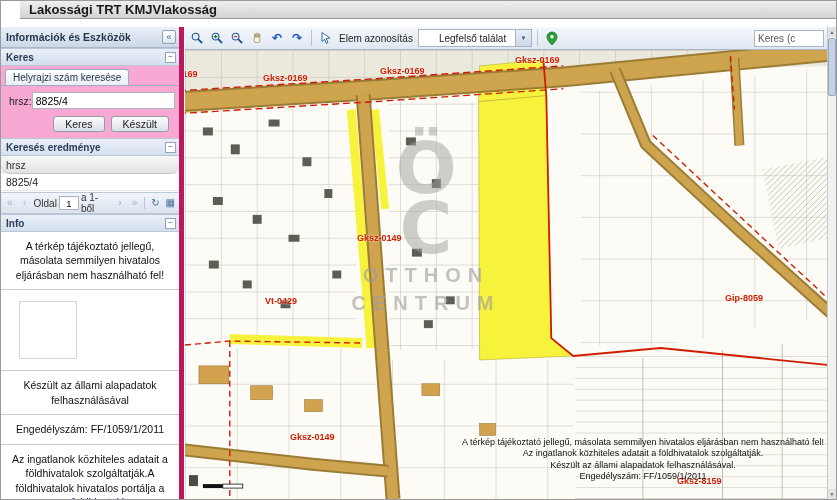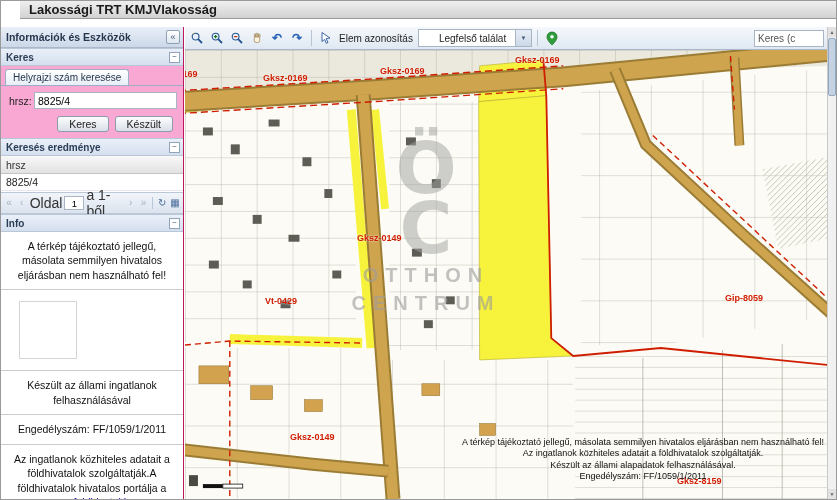--- a/index.html
+++ b/index.html
@@ -6,21 +6,21 @@
   #app{position:relative;width:837px;height:500px;overflow:hidden;
        font-family:"Liberation Sans","DejaVu Sans",sans-serif;font-size:11px;color:#222;
        border:1px solid #9a9a9a;box-sizing:border-box;}
   
   #header{position:absolute;left:0;top:0;right:0;height:18px;
           background:linear-gradient(#efefef,#d2d2d2);border-bottom:1px solid #9a9a9a;
           display:flex;align-items:center;padding-left:9px;box-sizing:border-box;margin-left:19px;}
   #header .title{font-size:13px;font-weight:bold;color:#1a1a1a;}
   
   #sidebar{position:absolute;left:0;top:26px;bottom:0;width:183px;background:#edf2f9;
-           border-right:1px solid #be185d;display:flex;flex-direction:column;overflow:hidden;box-sizing:border-box;}
+           border-right:5px solid #be185d;display:flex;flex-direction:column;overflow:hidden;box-sizing:border-box;}
   .main-header{height:20px;flex:0 0 20px;background:linear-gradient(#e9eff8,#ccd8e8);
            border-bottom:1px solid #aab8ca;display:flex;align-items:center;padding:0 3px 0 5px;}
   .main-header .txt{font-size:10.5px;font-weight:bold;color:#26364d;flex:1;}
   .tool-btn{width:14px;height:14px;border:1px solid #8fa0b5;background:linear-gradient(#fff,#dde6f0);
            border-radius:2px;font-size:9px;line-height:11px;text-align:center;color:#44597a;padding:0;cursor:pointer;}
   .sec-header{height:16px;flex:0 0 16px;background:linear-gradient(#eaf0f9,#d4dfee);
            border-top:1px solid #bac7d8;border-bottom:1px solid #bac7d8;
            display:flex;align-items:center;padding:0 3px 0 5px;}
   .sec-header .txt{font-size:10px;font-weight:bold;color:#2b3c55;flex:1;}
   .sec-tool{width:11px;height:11px;border:1px solid #93a4ba;background:#fff;font-size:8px;line-height:8px;
@@ -30,30 +30,30 @@
   .tab{display:inline-block;background:linear-gradient(#ffffff,#e8eef7);border:1px solid #9cafc6;border-bottom:none;
        border-radius:3px 3px 0 0;padding:2px 7px;font-size:10px;color:#26364d;cursor:pointer;}
   .form-row{display:flex;align-items:center;gap:0;padding:6px 6px 2px 8px;}
   .form-row label{width:34px;font-size:10.5px;color:#222;}
   .form-row input{flex:1;height:15px;border:1px solid #a9b4c4;font-size:10.5px;padding:0 3px;
        font-family:"Liberation Sans",sans-serif;}
   .btn-row{display:flex;justify-content:flex-end;gap:6px;padding:5px 10px 3px 0;}
   .btn{border:1px solid #8e9bac;border-radius:3px;background:linear-gradient(#fdfdfd,#d9dfe8);
        padding:1px 11px;font-size:10.5px;color:#222;cursor:pointer;font-family:"Liberation Sans",sans-serif;}
   .grid-hd{height:17px;background:linear-gradient(#f8f8f8,#e2e2e2);border-bottom:1px solid #c5c5c5;
-       display:flex;align-items:center;padding-left:5px;font-size:10.5px;color:#333;}
+       display:flex;align-items:center;padding-left:5px;font-size:10.5px;color:#333;border-radius:9px;}
   .grid-body{background:#fff;min-height:18px;border-bottom:1px solid #bac7d8;}
   .grid-row{height:16px;display:flex;align-items:center;padding-left:5px;font-size:10.5px;
        border-bottom:1px solid #e4e9ef;cursor:pointer;}
   .paging{height:20px;display:flex;align-items:center;gap:1px;padding:0 2px;
        background:linear-gradient(#f1f5fa,#dbe3ee);border-bottom:1px solid #bac7d8;}
   .pg-btn{width:14px;height:14px;border:none;background:transparent;font-size:10px;line-height:12px;
        color:#4a6c9b;padding:0;cursor:pointer;}
   .pg-btn.dis{color:#a7b1bf;}
-  .pg-lbl{font-size:14px;color:#333;margin:0 1px;}
+  .pg-lbl{font-size:10px;color:#333;margin:0 1px;}
   .pg-input{width:18px;height:12px;border:1px solid #a9b4c4;font-size:9.5px;text-align:center;padding:0;}
   .pg-sep{width:1px;height:12px;background:#b9c6d8;margin:0 2px;}
   .info-body{flex:1;background:#fff;overflow:hidden;}
   .info-block{border-bottom:1px solid #cccccc;padding:7px 6px;text-align:center;font-size:10.5px;
        line-height:1.38;color:#111;}
   .img-ph{width:56px;height:56px;border:1px solid #d5d5d5;background:#fff;margin:4px 0 4px 12px;}
   .info-link{color:#0000cc;text-decoration:underline;cursor:pointer;}
   
   #map-col{position:absolute;left:184px;top:26px;right:9px;bottom:0;display:flex;flex-direction:column;overflow:hidden;}
   #map-toolbar{height:22px;flex:0 0 22px;background:linear-gradient(#f5f8fc,#dfe8f2);
@@ -149,21 +149,21 @@
 
     <div class="sec-header">
       <span class="txt">Info</span>
       <button class="sec-tool">−</button>
     </div>
     <div class="info-body">
       <div class="info-block">A térkép tájékoztató jellegű, másolata semmilyen hivatalos eljárásban nem használható fel!</div>
       <div class="info-block">
         <div class="img-ph"></div>
       </div>
-      <div class="info-block">Készült az állami ingatlanok felhasználásával</div>
+      <div class="info-block">Készült az állami alapadatok felhasználásával</div>
       <div class="info-block">Engedélyszám: FF/1059/1/2011</div>
       <div class="info-block">
         <span>Az ingatlanok közhiteles adatait a földhivatalok szolgáltatják.A földhivatalok hivatalos portálja a </span><a class="info-link">www.foldhivatal.hu</a>
       </div>
     </div>
   </div>
 
   <div id="map-col">
     <div id="map-toolbar">
       <button class="tb-btn">

